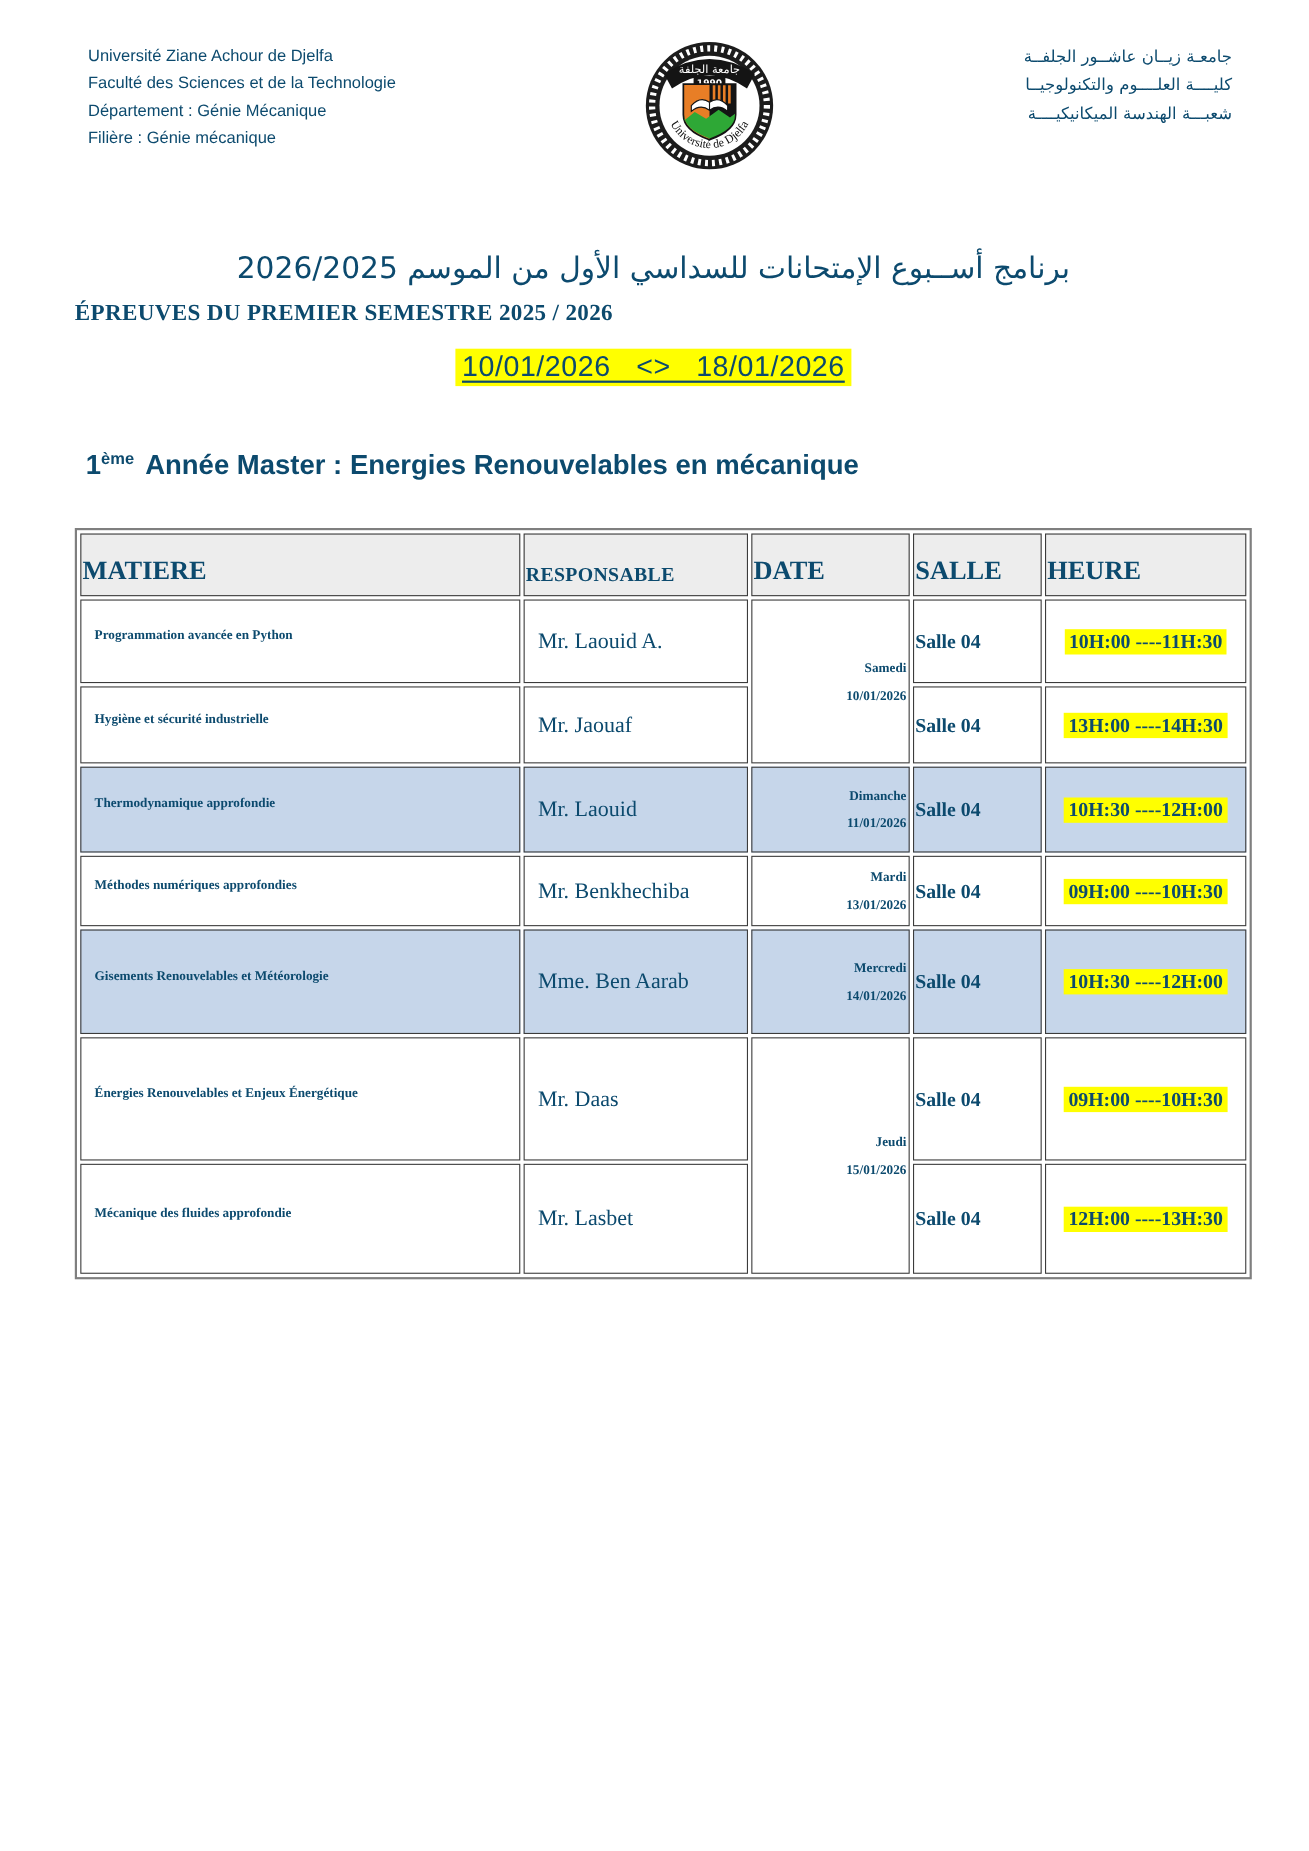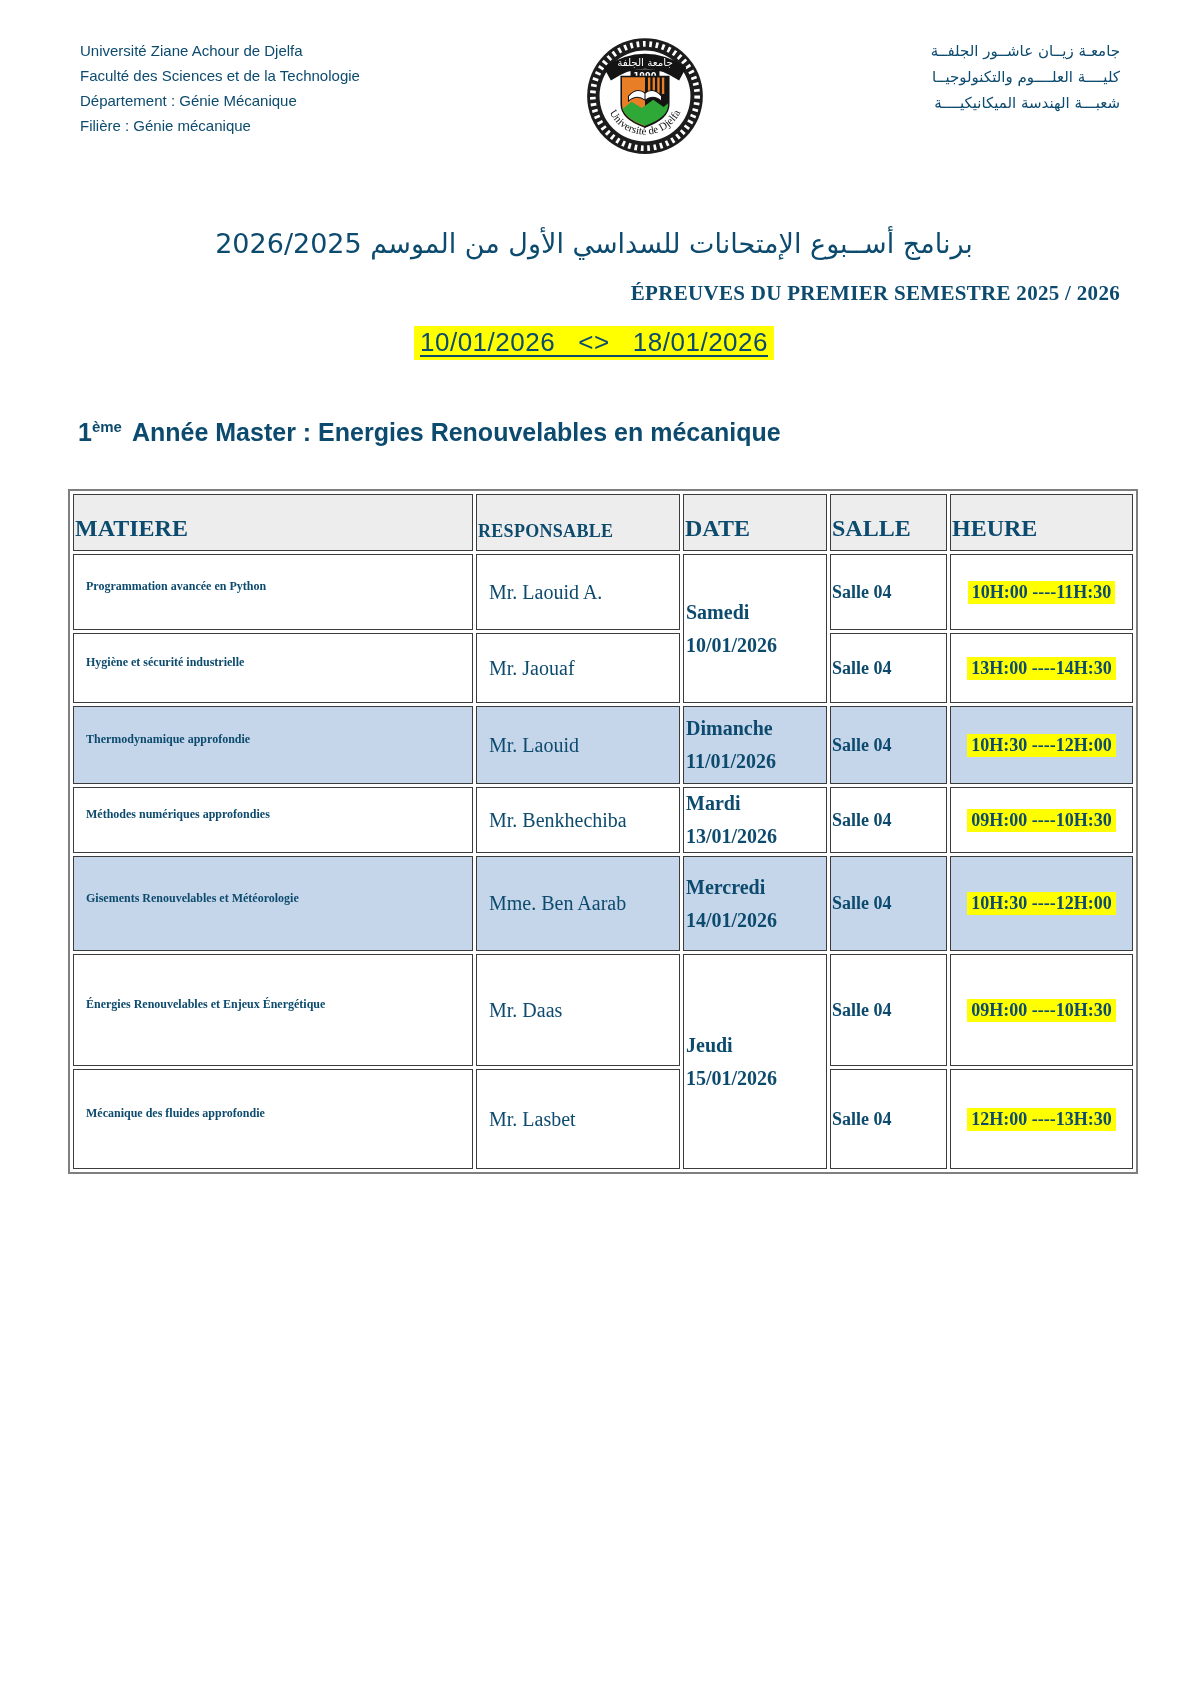--- a/index.html
+++ b/index.html
@@ -13,22 +13,22 @@
   .hdr-left{flex:0 0 360px;font-size:15px;line-height:25px;padding-left:12px;padding-top:2px;}
   .hdr-right{flex:0 0 330px;direction:rtl;text-align:right;font-size:15px;line-height:26px;
     font-family:"DejaVu Sans",sans-serif;padding-top:2px;}
   .hdr-logo{flex:0 0 124px;margin-top:-4px;margin-left:60px;}
   
   .title-ar{
     text-align:center;font-family:"DejaVu Sans",sans-serif;font-weight:normal;
     font-size:27px;margin-top:68px;letter-spacing:0;direction:rtl;
   }
   .title-fr{
-    text-align:right;font-family:"Liberation Serif",serif;font-weight:bold;
-    font-size:21px;margin-top:22px;letter-spacing:.3px;
+    text-align:left;font-family:"Liberation Serif",serif;font-weight:bold;
+    font-size:21px;margin-top:12px;letter-spacing:.3px;
   }
   .title-range-wrap{text-align:center;margin-top:20px;}
   .title-range{
     display:inline-block;background:#FFFF00;font-weight:normal;font-size:26px;
     text-decoration:underline;text-underline-offset:4px;white-space:pre;
     padding:1px 6px 2px 6px;letter-spacing:.5px;
   }
   
   .section-h{margin-top:58px;font-size:25px;font-weight:bold;padding-left:10px;}
   .section-h sup{font-size:15px;vertical-align:super;margin-right:10px;}
@@ -44,21 +44,21 @@
   th.h-small{font-size:18px;letter-spacing:.3px;}
   tr.blue{background:#c6d6ea;}
   tr.blue td{background:#c6d6ea;}
   td.matiere{
     font-family:"Liberation Serif",serif;font-weight:bold;font-size:12px;
     padding:6px 8px 18px 12px;line-height:1.55;text-align:left;
   }
   td.resp{
     font-family:"Liberation Serif",serif;font-size:20px;padding:4px 4px 4px 12px;text-align:left;
   }
-  td.datec{font-family:"Liberation Serif",serif;font-weight:bold;font-size:20px;text-align:left;padding:4px 2px;}
+  td.datec{font-family:"Liberation Serif",serif;font-weight:bold;font-size:12px;text-align:right;padding:4px 2px;}
   td.datec .day{margin-bottom:10px;}
   td.salle{font-family:"Liberation Serif",serif;font-weight:bold;font-size:18px;text-align:left;}
   td.heure{text-align:center;padding:4px 2px;}
   td.heure .hl{
     display:inline-block;background:#FFFF00;font-family:"Liberation Serif",serif;
     font-weight:bold;font-size:18px;padding:1px 4px;white-space:nowrap;
   }
   tbody tr:nth-child(1){height:76px;}
   tbody tr:nth-child(2){height:70px;}
   tbody tr:nth-child(3){height:78px;}

